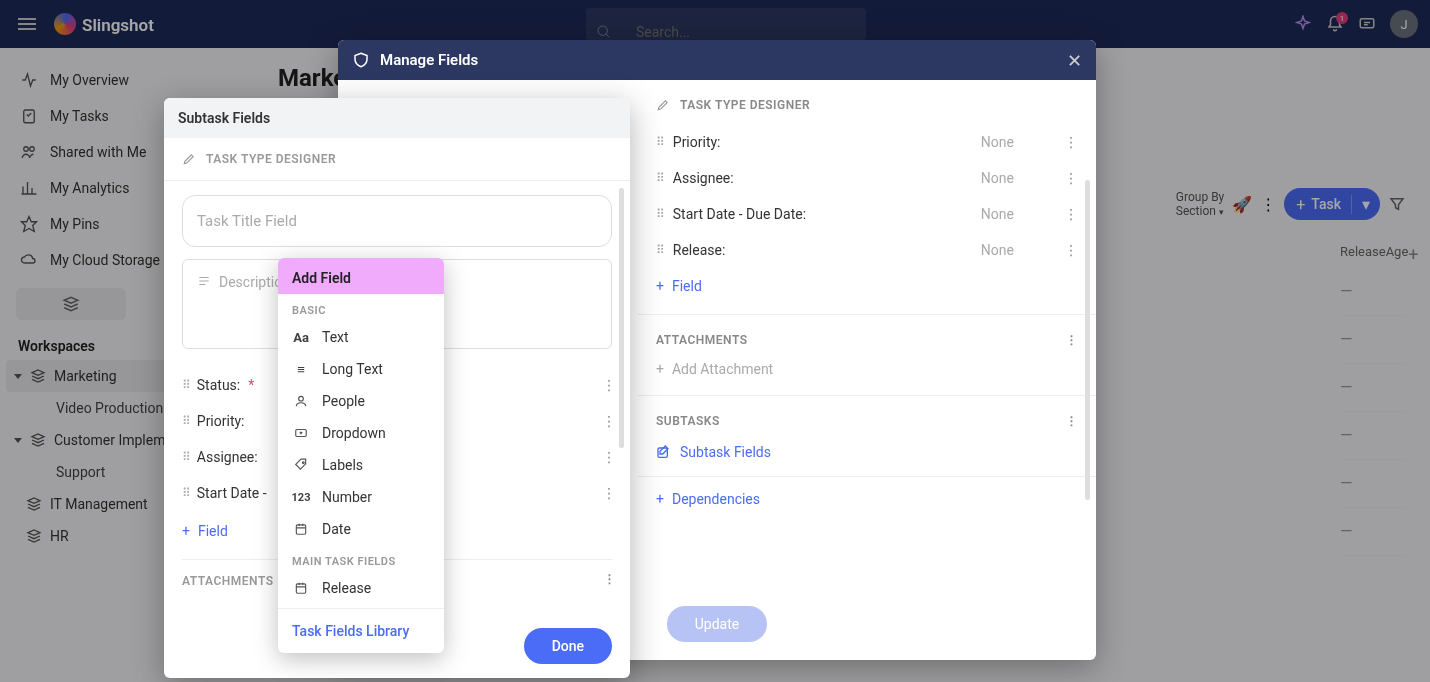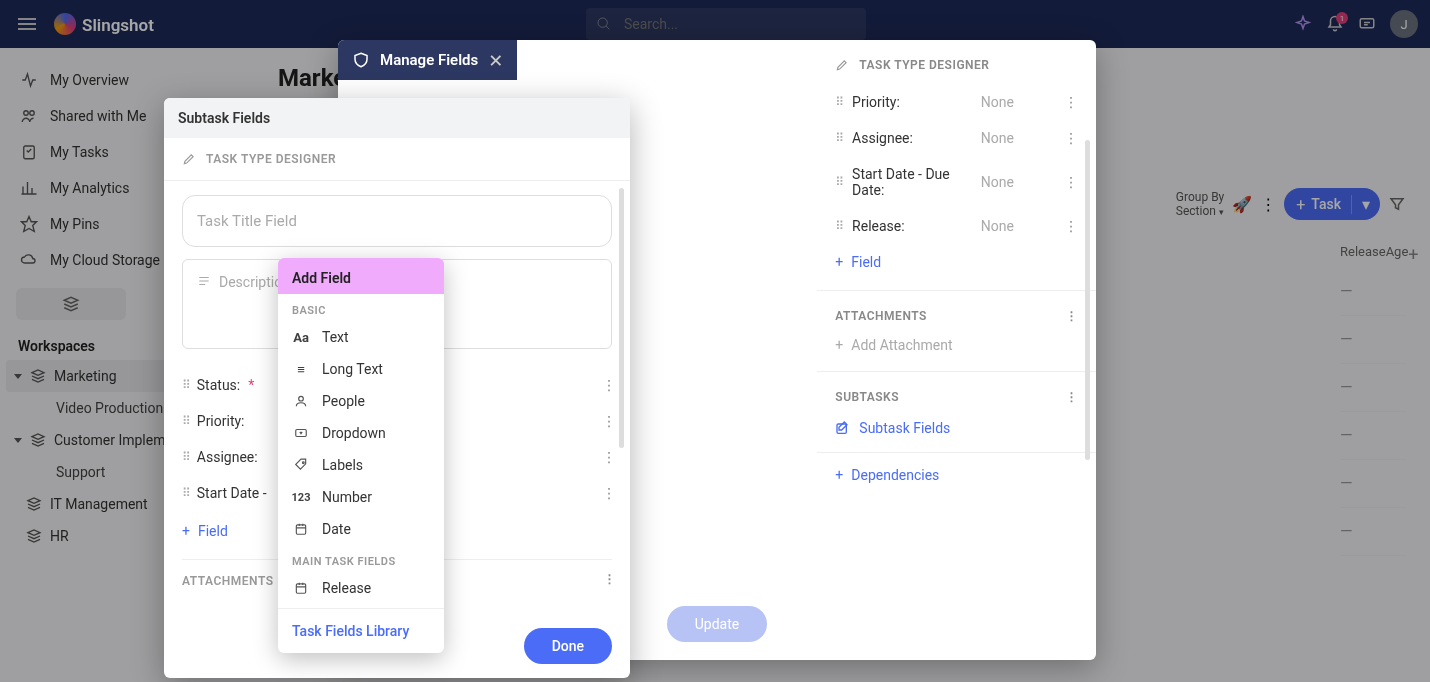--- a/index.html
+++ b/index.html
@@ -4,21 +4,21 @@
 <style>
 * { box-sizing: border-box; margin: 0; padding: 0; font-family: -apple-system, BlinkMacSystemFont, "Segoe UI", Roboto, sans-serif; }
 body { width: 1430px; height: 682px; overflow: hidden; background: #f5f5f7; position: relative; }
 
 
 .topbar { height: 48px; background: #1e2a5a; display: flex; align-items: center; padding: 0 12px; gap: 12px; position: relative; z-index: 1; }
 .hamburger { color: #fff; display: flex; flex-direction: column; gap: 3px; cursor: pointer; padding: 6px; }
 .hamburger span { width: 18px; height: 2px; background: #ccc; }
 .logo { display: flex; align-items: flex-end; gap: 6px; color: #fff; font-weight: 600; font-size: 17px; }
 .logo-icon { width: 22px; height: 22px; border-radius: 50%; background: conic-gradient(#4a6cf7, #e53e7b, #f59e0b, #4a6cf7); }
-.search-wrap { margin-left: 420px; width: 280px; height: 32px; background: #2d3862; border-radius: 4px; display: flex; align-items: center; padding: 0 10px; gap: 12px; }
+.search-wrap { margin-left: 420px; width: 280px; height: 32px; background: #2d3862; border-radius: 4px; display: flex; align-items: flex-end; padding: 0 10px; gap: 24px; }
 .search-wrap svg { width: 16px; height: 16px; stroke: #aaa; fill: none; }
 .search-wrap input { flex: 1; background: transparent; border: none; color: #ccc; outline: none; font-size: 14px; }
 .topbar-right { position: absolute; right: 12px; display: flex; align-items: center; gap: 14px; }
 .topbar-right .icon-btn { color: #ccc; position: relative; }
 .badge-dot { position: absolute; top: -3px; right: -4px; width: 12px; height: 12px; background: #e53e7b; border-radius: 50%; color: #fff; font-size: 8px; display: flex; align-items: center; justify-content: center; }
 .avatar { width: 28px; height: 28px; border-radius: 50%; background: #6b7280; color: #fff; display: flex; align-items: center; justify-content: center; font-size: 13px; }
 
 
 .main { display: flex; height: calc(100% - 48px); position: relative; z-index: 1; }
 .sidebar { width: 260px; padding: 14px 0; }
@@ -45,21 +45,21 @@
 .task-btn .dd { border-left: 1px solid rgba(255,255,255,.3); padding: 0 10px; }
 .columns { position: absolute; top: 188px; right: 24px; left: 1080px; display: flex; justify-content: space-between; font-size: 13px; color: #666; padding: 8px 0; }
 .rows { position: absolute; top: 220px; right: 24px; left: 1080px; }
 .row { height: 48px; border-bottom: 1px solid #eee; display: flex; align-items: center; justify-content: space-between; }
 .row .dash { color: #999; margin-right: 100px; }
 
 
 .dim { position: absolute; inset: 0; background: rgba(0,0,0,.35); z-index: 2; }
 
 
-.modal-manage { position: absolute; top: 40px; left: 338px; width: 758px; height: 620px; background: #fff; border-radius: 6px; box-shadow: 0 8px 32px rgba(0,0,0,.3); z-index: 3; overflow: hidden; display: flex; flex-direction: row; }
+.modal-manage { position: absolute; top: 40px; left: 338px; width: 758px; height: 620px; background: #fff; border-radius: 6px; box-shadow: 0 8px 32px rgba(0,0,0,.3); z-index: 3; overflow: hidden; display: flex; flex-direction: column; }
 .mm-hdr { height: 40px; background: #2d3862; color: #fff; display: flex; align-items: center; padding: 0 14px; gap: 10px; }
 .mm-hdr .ttl { font-weight: 600; font-size: 15px; }
 .mm-close { margin-left: auto; color: #ccc; font-size: 18px; cursor: pointer; }
 .mm-body { flex: 1; padding: 18px 0 0 300px; overflow: hidden; position: relative; }
 .designer-hdr { display: flex; align-items: center; gap: 10px; padding: 0 18px 12px; color: #888; font-size: 12px; font-weight: 600; letter-spacing: .5px; }
 .field-row { display: flex; align-items: center; padding: 10px 18px; gap: 10px; font-size: 14px; color: #333; }
 .grip { color: #aaa; font-size: 12px; letter-spacing: -2px; }
 .field-row .val { color: #aaa; margin-left: auto; margin-right: 40px; }
 .field-row .dots3 { color: #888; }
 .add-field-link { display: flex; align-items: center; gap: 8px; padding: 10px 18px; color: #4a6cf7; font-size: 14px; cursor: pointer; }
@@ -147,32 +147,32 @@
 <div class="main">
   <div class="sidebar">
     <div class="nav-item">
         <svg viewBox="0 0 24 24">
           <path d="M3 12h4l3-8 4 16 3-8h4"></path>
         </svg>
         <span>My Overview</span>
       </div>
     <div class="nav-item">
         <svg viewBox="0 0 24 24">
+          <rect x="5" y="4" width="14" height="17" rx="2"></rect>
+          <path d="M9 10l2 2 4-4"></path>
+        </svg>
+        <span>My Tasks</span>
+      </div>
+    <div class="nav-item">
+        <svg viewBox="0 0 24 24">
           <circle cx="8" cy="8" r="3"></circle>
           <circle cx="16" cy="8" r="3"></circle>
           <path d="M3 20c0-3 3-5 5-5s5 2 5 5M13 20c0-3 3-5 5-5"></path>
         </svg>
         <span>Shared with Me</span>
-      </div>
-    <div class="nav-item">
-        <svg viewBox="0 0 24 24">
-          <rect x="5" y="4" width="14" height="17" rx="2"></rect>
-          <path d="M9 10l2 2 4-4"></path>
-        </svg>
-        <span>My Tasks</span>
       </div>
     <div class="nav-item">
         <svg viewBox="0 0 24 24">
           <path d="M4 20V10M10 20V4M16 20v-8M22 20H2"></path>
         </svg>
         <span>My Analytics</span>
       </div>
     <div class="nav-item">
         <svg viewBox="0 0 24 24">
           <path d="M12 2l3 7h7l-5 5 2 8-7-4-7 4 2-8-5-5h7z"></path>

